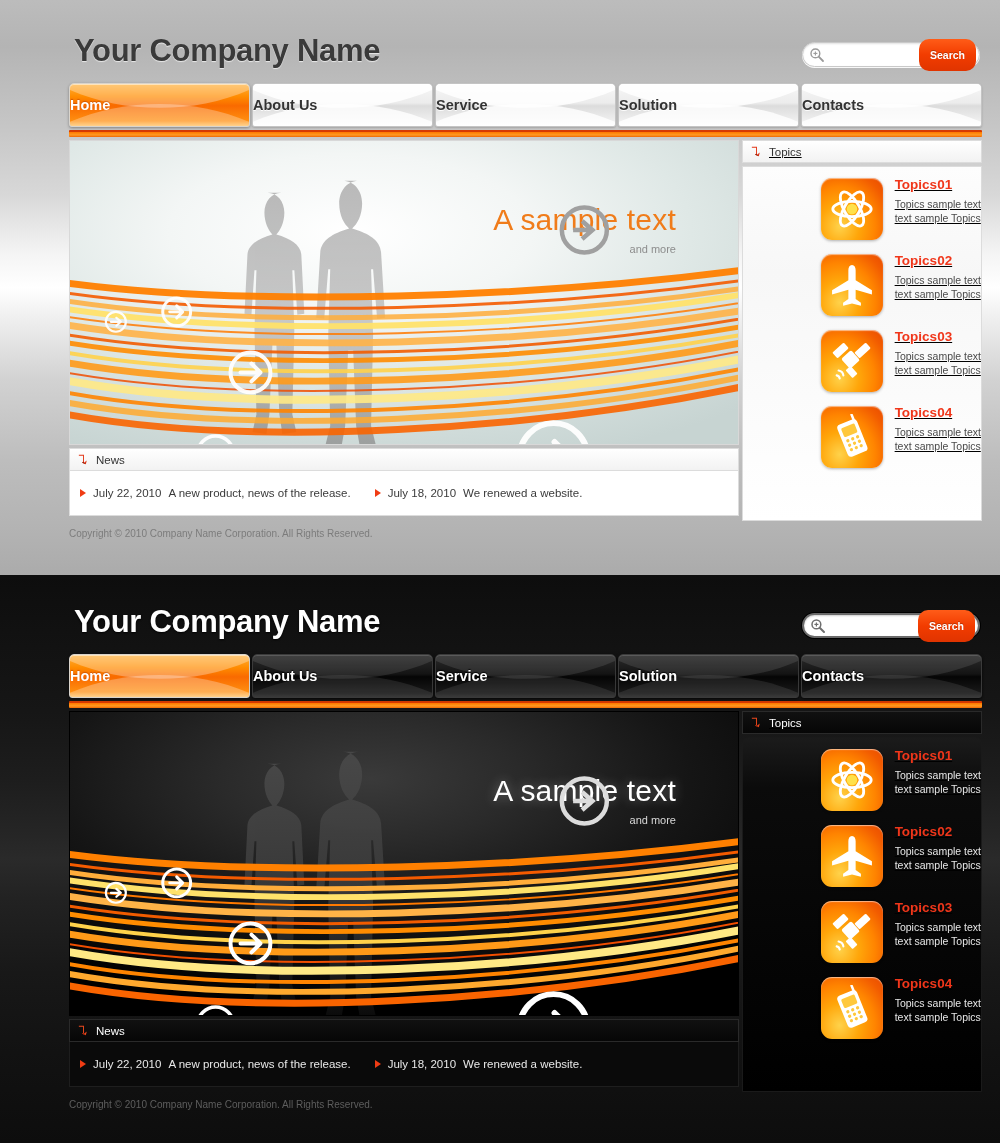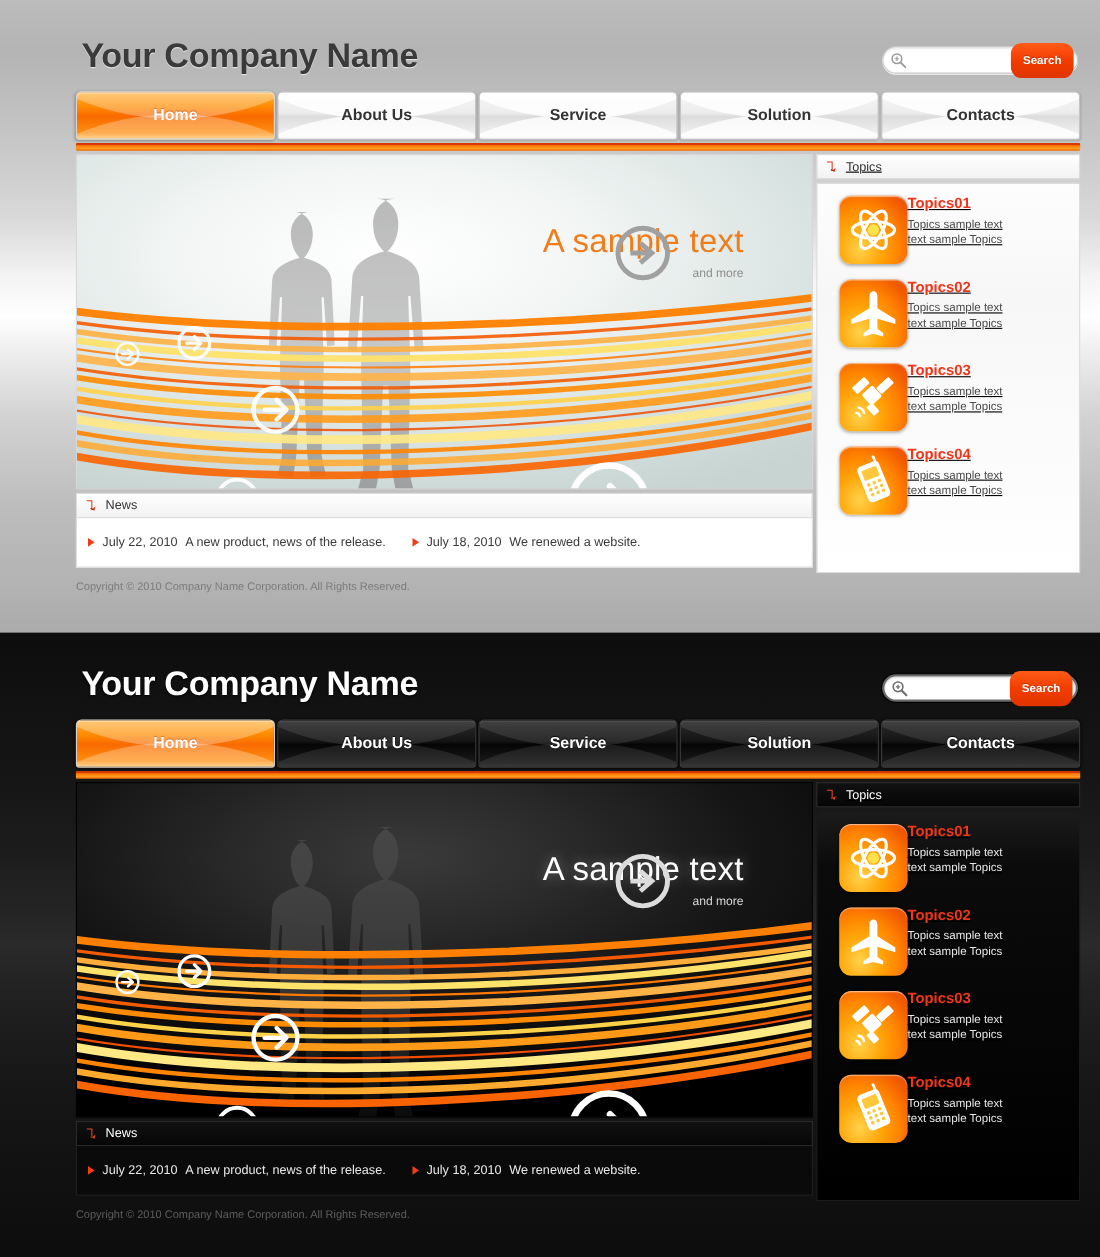--- a/index.html
+++ b/index.html
@@ -59,21 +59,21 @@
     background: linear-gradient(to bottom, #ff5c18 0%, #f23c00 50%, #e03400 100%);
     color: #fff; font-size: 10.5px; font-weight: bold;
     font-family: "Liberation Sans", sans-serif; cursor: pointer;
     text-shadow: 0 -1px 0 rgba(0,0,0,.25);
   }
 
   
   .nav { display: flex; gap: 2px; height: 44px; }
   .tab {
     position: relative; flex: 1 1 0; border-radius: 5px 5px 3px 3px;
-    display: flex; align-items: center; justify-content: center;
+    display: flex; align-items: center; justify-content: flex-start;
     font-size: 14.5px; font-weight: bold; cursor: pointer; overflow: hidden;
   }
   .tab .bowtie {
     position: absolute; inset: 0; pointer-events: none;
   }
   .tab .lbl { position: relative; z-index: 2; }
 
   .light .tab {
     background: linear-gradient(to bottom,#f7f7f7 0%,#ececec 45%,#dcdcdc 52%,#f2f2f2 92%,#fafafa 100%);
     border: 1px solid #c4c4c4; color: #333;
@@ -140,21 +140,21 @@
   }
   .light .topics-head { background: linear-gradient(to bottom,#ffffff,#f2f2f2);
       border: 1px solid #dcdcdc; color: #333; }
   .dark .topics-head { background: linear-gradient(to bottom,#111,#060606);
       border: 1px solid #2a2a2a; color: #fff; }
   .topics-body { margin-top: 3px; padding: 11px 0 11px 20px; }
   .light .topics-body { background: linear-gradient(to bottom,#fdfdfd,#f7f7f7 30%,#ffffff);
       border: 1px solid #dcdcdc; height: 355px; }
   .dark .topics-body { background: linear-gradient(to bottom,#1b1b1b 0%,#0b0b0b 14%,#000 100%);
       border: 1px solid #1a1a1a; border-radius: 6px 6px 0 0; height: 355px; }
-  .topic { display: flex; align-items: flex-start; margin-bottom: 14px; cursor: pointer; }
+  .topic { display: flex; gap: 12px; align-items: flex-start; margin-bottom: 14px; cursor: pointer; justify-content: flex-end; }
   .topic-icon {
     flex: 0 0 auto; width: 62px; height: 62px; border-radius: 11px;
     background: radial-gradient(ellipse at 30% 78%, #ffd24a 0%, #ffa60a 32%, #ff8400 58%, #f25c00 82%, #e84b00 100%);
     box-shadow: inset 0 1px 1px rgba(255,255,255,.55), 0 1px 3px rgba(0,0,0,.3);
     display: flex; align-items: center; justify-content: center;
   }
   .topic-title { font-size: 13.5px; font-weight: bold; color: #f0361a; line-height: 1.1; }
   .topic-desc { font-size: 10.5px; line-height: 1.35; margin-top: 4px; }
   .light .topic-desc { color: #4a4a4a; }
   .dark  .topic-desc { color: #e6e6e6; }

